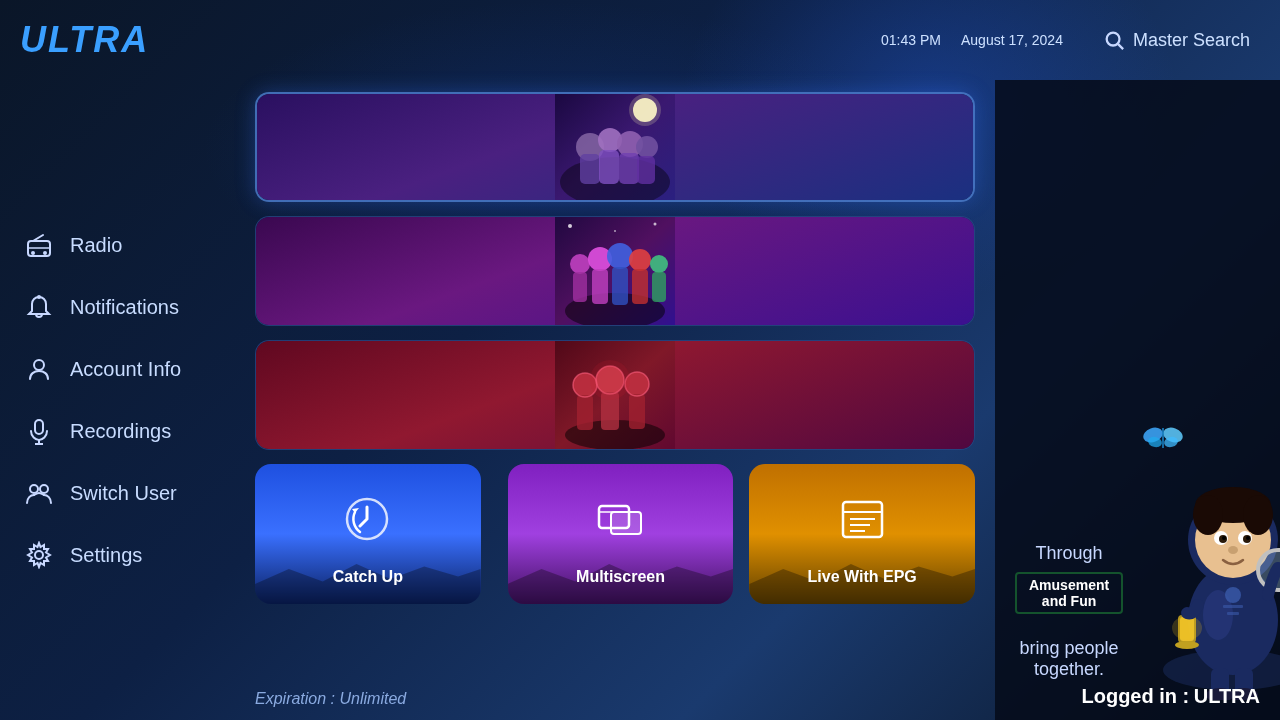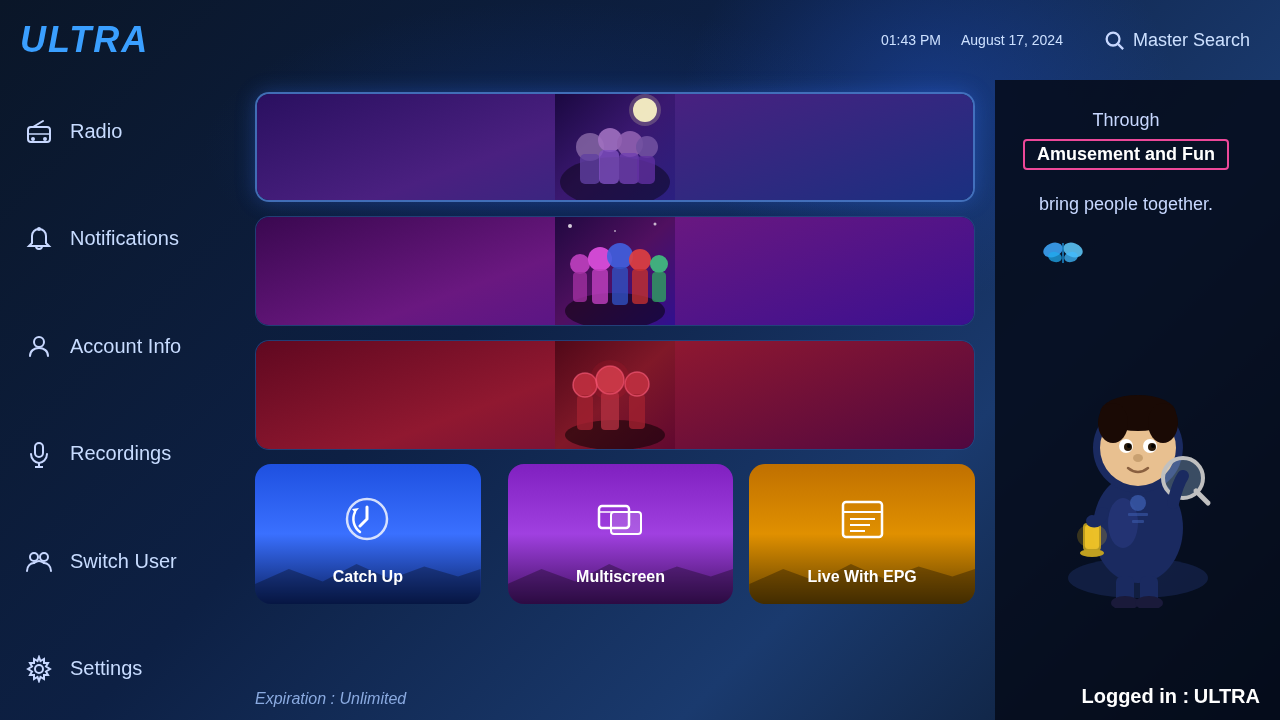--- a/index.html
+++ b/index.html
@@ -86,21 +86,21 @@
 
     
     .sidebar {
       position: absolute;
       left: 0;
       top: 80px;
       width: 215px;
       height: 640px;
       display: flex;
       flex-direction: column;
-      justify-content: space-between;
+      justify-content: center;
       padding: 20px 0;
       z-index: 10;
     }
     .sidebar-item {
       display: flex;
       align-items: center;
       gap: 16px;
       padding: 16px 24px;
       font-size: 20px;
       font-weight: 500;
@@ -249,41 +249,41 @@
     
     .right-panel {
       position: absolute;
       right: 0;
       top: 80px;
       width: 285px;
       bottom: 0;
       background: rgba(5, 10, 25, 0.85);
       z-index: 10;
       display: flex;
-      flex-direction: column;
-      align-items: flex-start;
-      padding: 30px 28px 20px;
+      flex-direction: row;
+      align-items: flex-end;
+      padding: 30px 20px 20px;
       overflow: hidden;
     }
     .promo-text {
       text-align: center;
       margin-bottom: 20px;
     }
     .promo-text .line1 {
       font-size: 18px;
       color: #c8d8ff;
       margin-bottom: 8px;
     }
     .promo-highlight {
       display: inline-block;
       background: transparent;
-      border: 2px solid #ec4899;
+      border: 2px solid #14532d;
       border-radius: 4px;
       padding: 3px 12px;
-      font-size: 18px;
+      font-size: 14px;
       font-weight: 700;
       color: #fff;
       margin-bottom: 8px;
     }
     .promo-text .line3 {
       font-size: 18px;
       color: #c8d8ff;
       margin-top: 16px;
     }
     .character-area {

